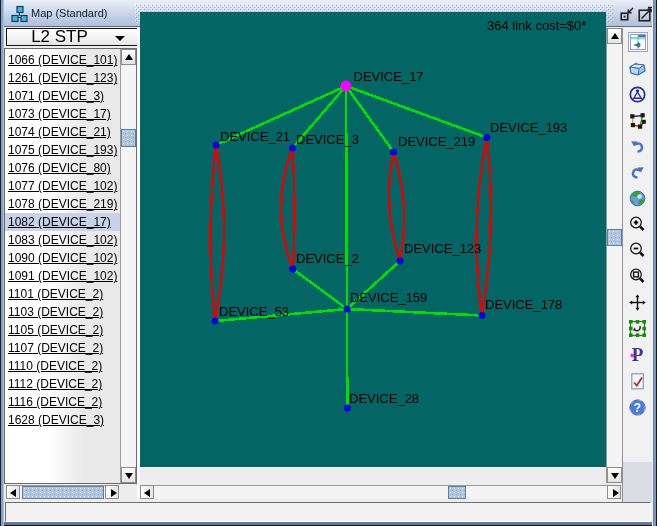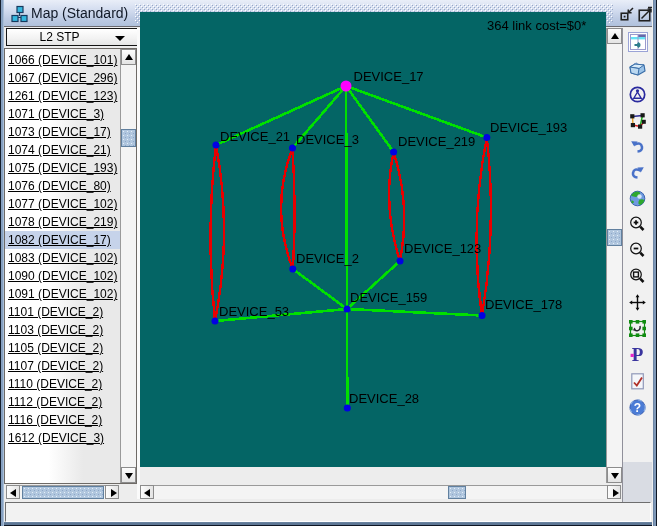--- a/index.html
+++ b/index.html
@@ -11,23 +11,23 @@
   #b-bottom{left:0;right:0;bottom:0;height:4px;background:linear-gradient(180deg,#69829F 0 1px,#5E7795 1px 3px,#0E1624 3px 4px);z-index:49;}
   
   #titlebar{left:4px;top:0;width:648px;height:27px;background:linear-gradient(180deg,#E9EEF8 0%,#D5DEF0 35%,#BECCE4 70%,#B0C1DC 100%);border-bottom:1px solid #6A6A70;box-sizing:border-box;}
   #bumps{left:131px;top:4px;width:478px;height:19px;
     background-image:
       radial-gradient(circle 1px at 0.7px 0.7px,#FFFFFF 80%,rgba(255,255,255,0) 79%),
       radial-gradient(circle 1px at 2.7px 2.7px,#FFFFFF 80%,rgba(255,255,255,0) 79%),
       radial-gradient(circle 0.9px at 1.7px 1.7px,#97A7C6 78%,rgba(151,167,198,0) 79%),
       radial-gradient(circle 0.9px at 3.7px 3.7px,#97A7C6 78%,rgba(151,167,198,0) 79%);
     background-size:4px 4px;}
-  #title-text{left:27px;top:0;height:26px;line-height:26px;font-size:14px;color:#101826;}
-  
-  #combo{left:6px;top:28px;width:133px;height:18px;box-sizing:border-box;border:1px solid #141414;background:linear-gradient(180deg,#FFFFFF,#F2F2F2 60%,#E6E6E6);font-size:12px;text-align:center;line-height:16px;padding-right:26px;color:#000;}
+  #title-text{left:27px;top:0;height:26px;line-height:26px;font-size:11px;color:#101826;}
+  
+  #combo{left:6px;top:28px;width:133px;height:18px;box-sizing:border-box;border:1px solid #141414;background:linear-gradient(180deg,#FFFFFF,#F2F2F2 60%,#E6E6E6);font-size:17px;text-align:center;line-height:16px;padding-right:26px;color:#000;}
   #combo .arr{position:absolute;left:108px;top:7px;width:0;height:0;border-left:5.5px solid transparent;border-right:5.5px solid transparent;border-top:5.5px solid #000;}
   
   #listpane{left:4px;top:48px;width:133px;height:436px;box-sizing:border-box;border:1px solid #6E6A66;background:#FFF;}
   #list{left:5px;top:49px;width:115px;height:434px;background:linear-gradient(90deg,#FFFFFF 38%,#E9E9E9 68%);overflow:hidden;padding-top:2px;box-sizing:border-box;}
   #list .row{height:18px;line-height:18px;font-size:12px;padding-left:3px;white-space:nowrap;color:#000;text-decoration:underline;}
   #list .sel{background:#C6D3EA;}
   
   .sbtn{position:absolute;box-sizing:border-box;background:linear-gradient(180deg,#FDFDFD,#E4E4E4);border:1px solid #8C8C8C;}
   .sbtn.h{background:linear-gradient(90deg,#FDFDFD,#E4E4E4);}
   .tri{position:absolute;width:0;height:0;}
@@ -73,41 +73,40 @@
     </svg>
   </div>
 
   <div class="abs" id="combo">L2 STP<span class="arr"></span></div>
 
   <div class="abs" id="gap-strip"></div>
 
   <div class="abs" id="listpane"></div>
   <div class="abs" id="list">
     <div class="row">1066 (DEVICE_101)</div>
-    <div class="row">1067 (DEVICE_296)</div>
     <div class="row">1261 (DEVICE_123)</div>
     <div class="row">1071 (DEVICE_3)</div>
     <div class="row">1073 (DEVICE_17)</div>
     <div class="row">1074 (DEVICE_21)</div>
     <div class="row">1075 (DEVICE_193)</div>
     <div class="row">1076 (DEVICE_80)</div>
     <div class="row">1077 (DEVICE_102)</div>
     <div class="row">1078 (DEVICE_219)</div>
     <div class="row sel">1082 (DEVICE_17)</div>
     <div class="row">1083 (DEVICE_102)</div>
     <div class="row">1090 (DEVICE_102)</div>
     <div class="row">1091 (DEVICE_102)</div>
     <div class="row">1101 (DEVICE_2)</div>
     <div class="row">1103 (DEVICE_2)</div>
     <div class="row">1105 (DEVICE_2)</div>
     <div class="row">1107 (DEVICE_2)</div>
     <div class="row">1110 (DEVICE_2)</div>
     <div class="row">1112 (DEVICE_2)</div>
     <div class="row">1116 (DEVICE_2)</div>
-    <div class="row">1612 (DEVICE_3)</div>
+    <div class="row">1628 (DEVICE_3)</div>
   </div>
 
   <div class="abs track-v" style="left:120px;top:49px;width:16px;height:434px;"></div>
   <div class="sbtn" style="left:121px;top:49px;width:15px;height:16px;">
     <span class="tri" style="left:3px;top:4px;border-left:4.5px solid transparent;border-right:4.5px solid transparent;border-bottom:6px solid #000;"></span>
   </div>
   <div class="thumb" style="left:121px;top:129px;width:15px;height:18px;"></div>
   <div class="sbtn" style="left:121px;top:467px;width:15px;height:16px;">
     <span class="tri" style="left:3px;top:5px;border-left:4.5px solid transparent;border-right:4.5px solid transparent;border-top:6px solid #000;"></span>
   </div>

